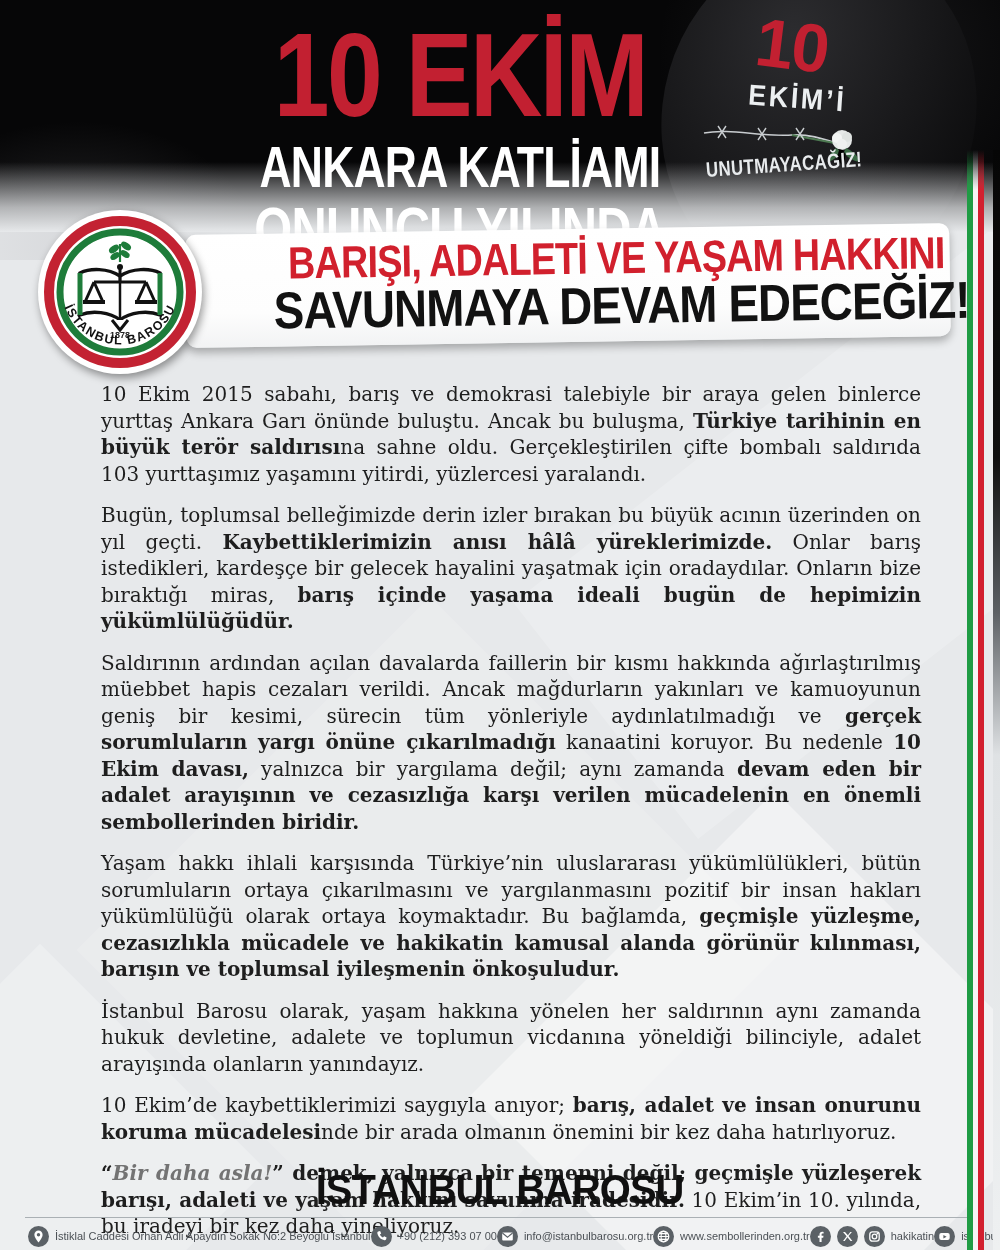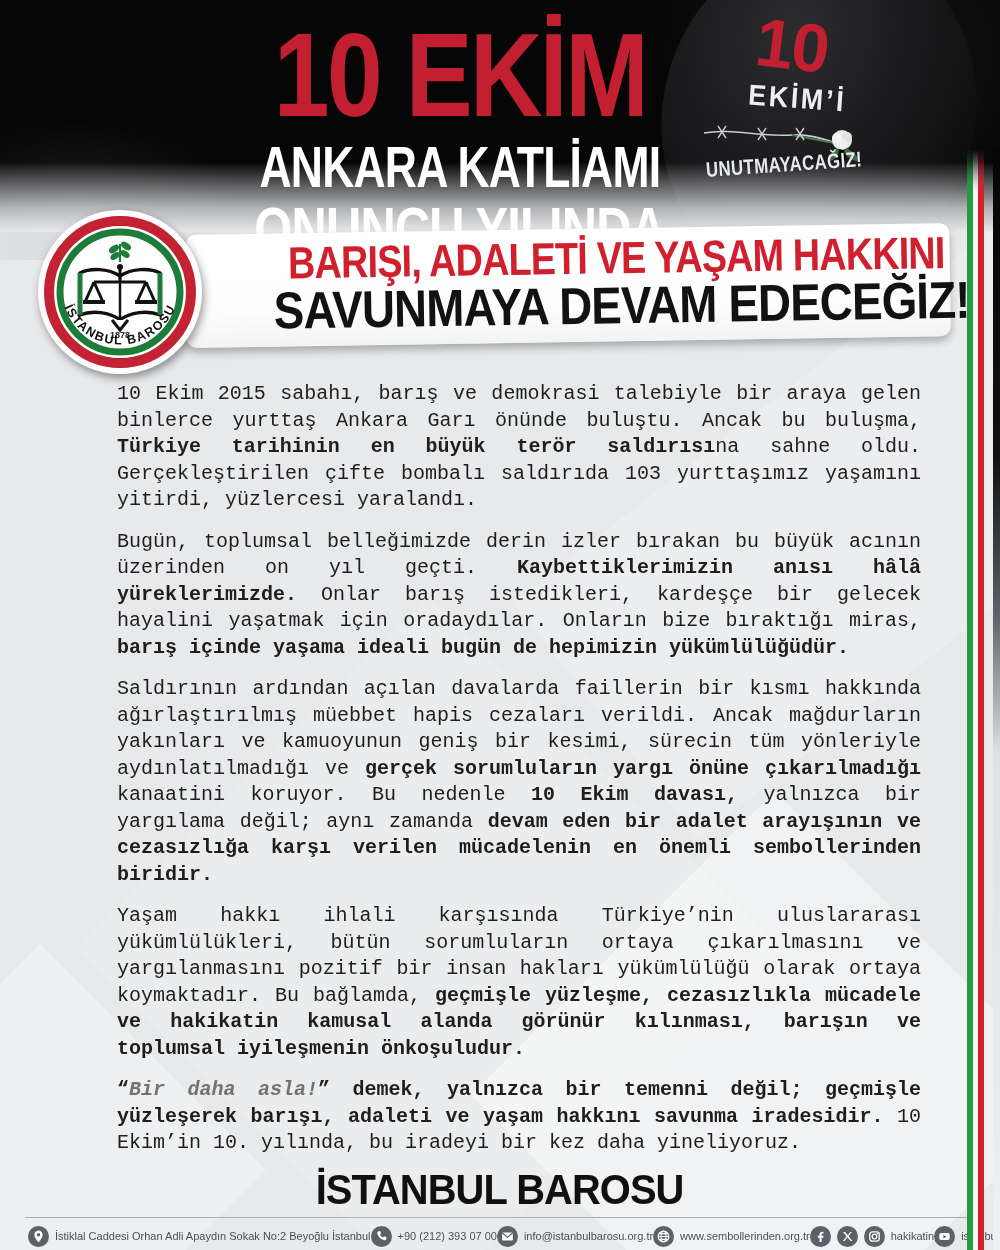--- a/index.html
+++ b/index.html
@@ -61,21 +61,21 @@
   .watermarks{position:absolute;inset:0;z-index:1;overflow:hidden;}
   .wm{position:absolute;background:rgba(255,255,255,.42);}
   .wm1{left:560px;top:880px;width:430px;height:430px;transform:rotate(45deg);}
   .wm2{left:-120px;top:1010px;width:320px;height:320px;transform:rotate(45deg);background:rgba(255,255,255,.28);}
   .wm3{left:540px;top:380px;width:620px;height:300px;transform:rotate(-38deg);background:rgba(255,255,255,.20);}
   .wm4{left:180px;top:700px;width:500px;height:500px;transform:rotate(45deg);background:rgba(255,255,255,.14);}
 
   .body-text{position:absolute;left:101px;top:381px;width:820px;z-index:4;
       font-family:"DejaVu Serif","Liberation Serif",serif;font-size:20px;line-height:26.5px;
       color:#1e1e1e;text-align:justify;}
-  .body-text p{margin:0 0 15px 16px;font-family:Liberation Mono, monospace;}
+  .body-text p{margin:0 0 15px 0;}
   .run-bold{font-weight:bold;}
   .run-redItalic{font-weight:bold;font-style:italic;color:#737373;}
 
   
   .footer-title{position:absolute;left:0;top:1166px;width:1000px;text-align:center;z-index:4;}
   .footer-title span{display:inline-block;font-weight:bold;font-size:42px;letter-spacing:-1px;
       transform:scaleX(.95);color:#101010;}
   .footer-line{position:absolute;left:25px;top:1217px;width:950px;border-top:1px solid #aab0b4;z-index:4;}
   .footer-bar{position:absolute;left:0;top:1222px;width:1000px;height:28px;z-index:4;
       display:flex;align-items:center;justify-content:space-between;
@@ -185,20 +185,22 @@
         <textPath href="#logo-arc" startOffset="50%" text-anchor="middle">İSTANBUL BAROSU</textPath>
       </text>
     </svg>
   </div>
 
   <div class="body-text">
       <p><span class="run-normal">10 Ekim 2015 sabahı, barış ve demokrasi talebiyle bir araya gelen binlerce yurttaş Ankara Garı önünde buluştu. Ancak bu buluşma, </span><span class="run-bold">Türkiye tarihinin en büyük terör saldırısı</span><span class="run-normal">na sahne oldu. Gerçekleştirilen çifte bombalı saldırıda 103 yurttaşımız yaşamını yitirdi, yüzlercesi yaralandı.</span></p>
       <p><span class="run-normal">Bugün, toplumsal belleğimizde derin izler bırakan bu büyük acının üzerinden on yıl geçti. </span><span class="run-bold">Kaybettiklerimizin anısı hâlâ yüreklerimizde.</span><span class="run-normal"> Onlar barış istedikleri, kardeşçe bir gelecek hayalini yaşatmak için oradaydılar. Onların bize bıraktığı miras, </span><span class="run-bold">barış içinde yaşama ideali bugün de hepimizin yükümlülüğüdür.</span></p>
       <p><span class="run-normal">Saldırının ardından açılan davalarda faillerin bir kısmı hakkında ağırlaştırılmış müebbet hapis cezaları verildi. Ancak mağdurların yakınları ve kamuoyunun geniş bir kesimi, sürecin tüm yönleriyle aydınlatılmadığı ve </span><span class="run-bold">gerçek sorumluların yargı önüne çıkarılmadığı</span><span class="run-normal"> kanaatini koruyor. Bu nedenle </span><span class="run-bold">10 Ekim davası,</span><span class="run-normal"> yalnızca bir yargılama değil; aynı zamanda </span><span class="run-bold">devam eden bir adalet arayışının ve cezasızlığa karşı verilen mücadelenin en önemli sembollerinden biridir.</span></p>
       <p><span class="run-normal">Yaşam hakkı ihlali karşısında Türkiye’nin uluslararası yükümlülükleri, bütün sorumluların ortaya çıkarılmasını ve yargılanmasını pozitif bir insan hakları yükümlülüğü olarak ortaya koymaktadır. Bu bağlamda, </span><span class="run-bold">geçmişle yüzleşme, cezasızlıkla mücadele ve hakikatin kamusal alanda görünür kılınması, barışın ve toplumsal iyileşmenin önkoşuludur.</span></p>
+      <p><span class="run-normal">İstanbul Barosu olarak, yaşam hakkına yönelen her saldırının aynı zamanda hukuk devletine, adalete ve toplumun vicdanına yöneldiği bilinciyle, adalet arayışında olanların yanındayız.</span></p>
+      <p><span class="run-normal">10 Ekim’de kaybettiklerimizi saygıyla anıyor; </span><span class="run-bold">barış, adalet ve insan onurunu koruma mücadelesi</span><span class="run-normal">nde bir arada olmanın önemini bir kez daha hatırlıyoruz.</span></p>
       <p><span class="run-bold">“</span><span class="run-redItalic">Bir daha asla!</span><span class="run-bold">” demek, yalnızca bir temenni değil; geçmişle yüzleşerek barışı, adaleti ve yaşam hakkını savunma iradesidir.</span><span class="run-normal"> 10 Ekim’in 10. yılında, bu iradeyi bir kez daha yineliyoruz.</span></p>
     </div>
 
   <div class="footer-title">
     <span>İSTANBUL BAROSU</span>
   </div>
   <div class="footer-line"></div>
 
   <div class="footer-bar">
 

